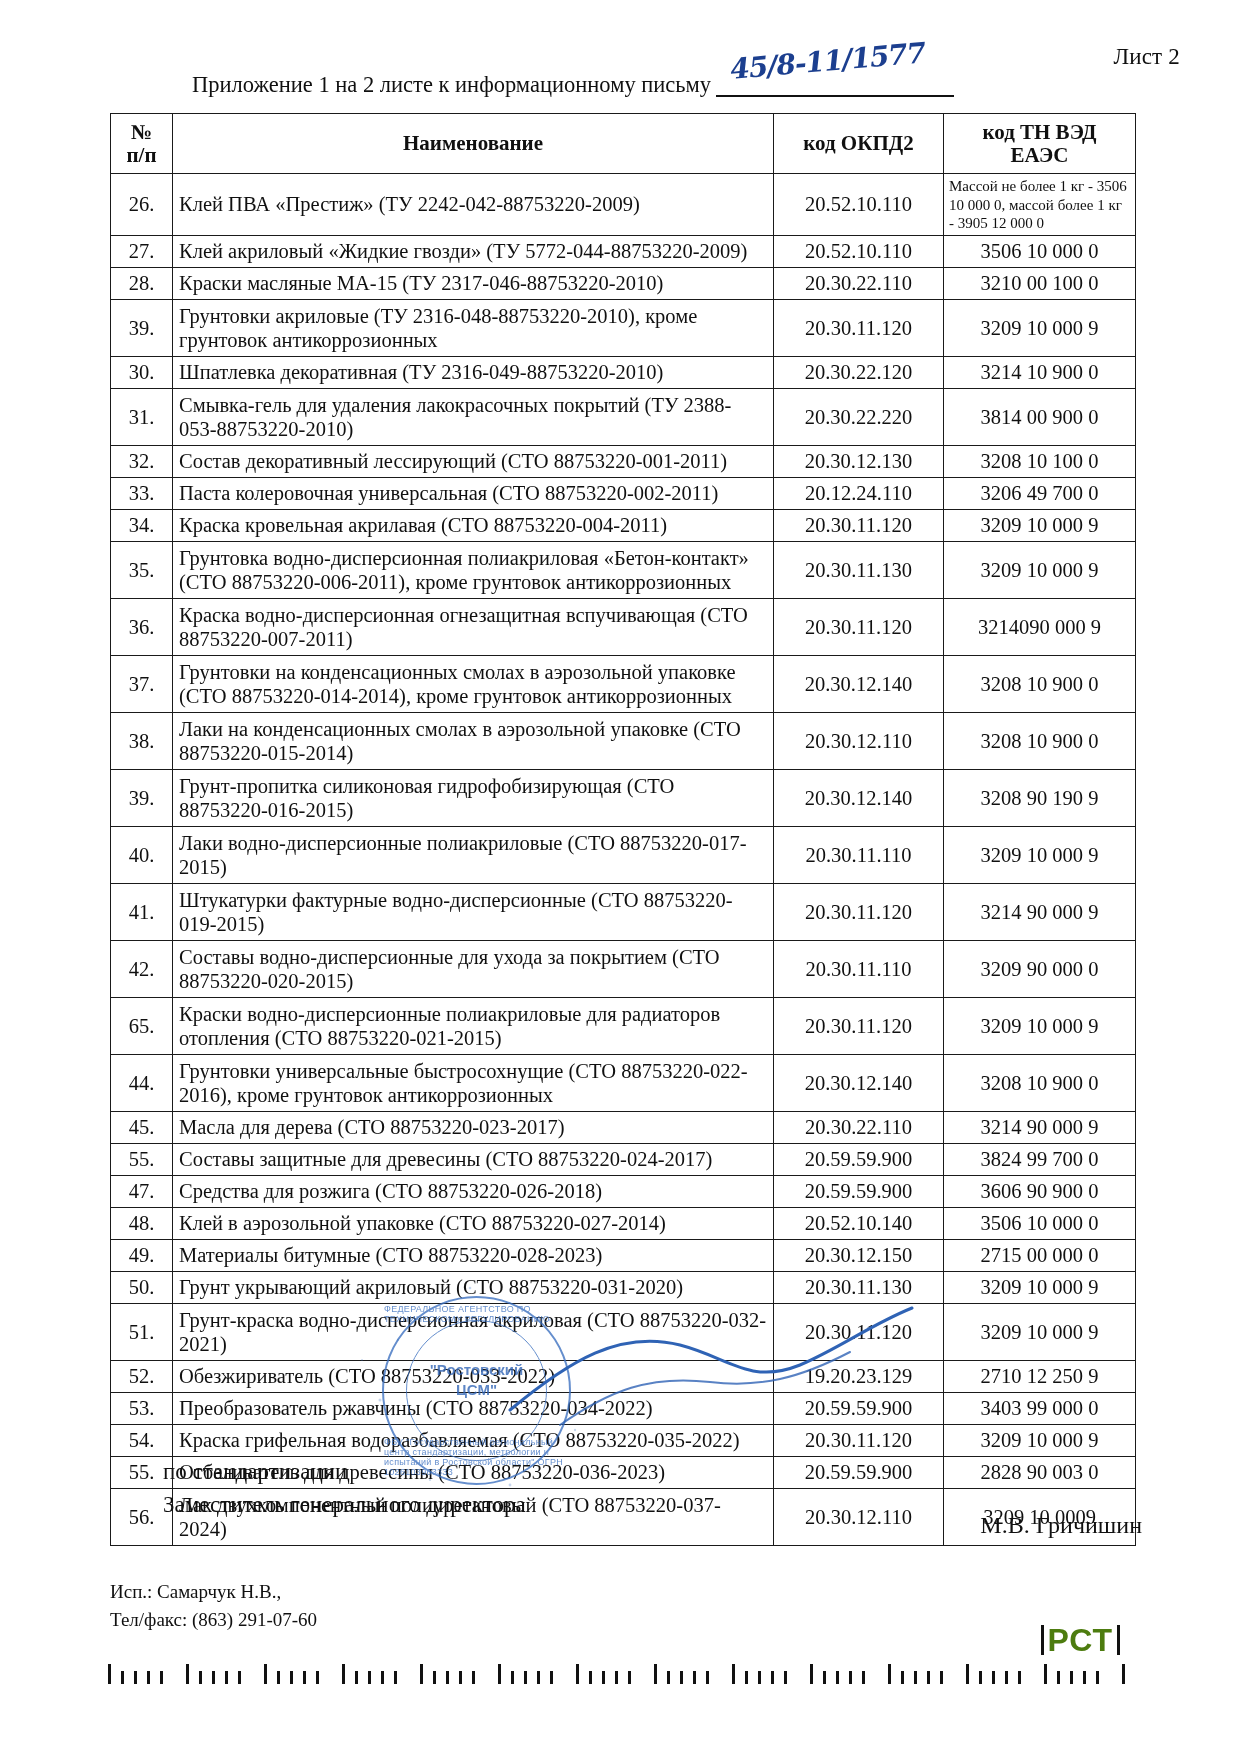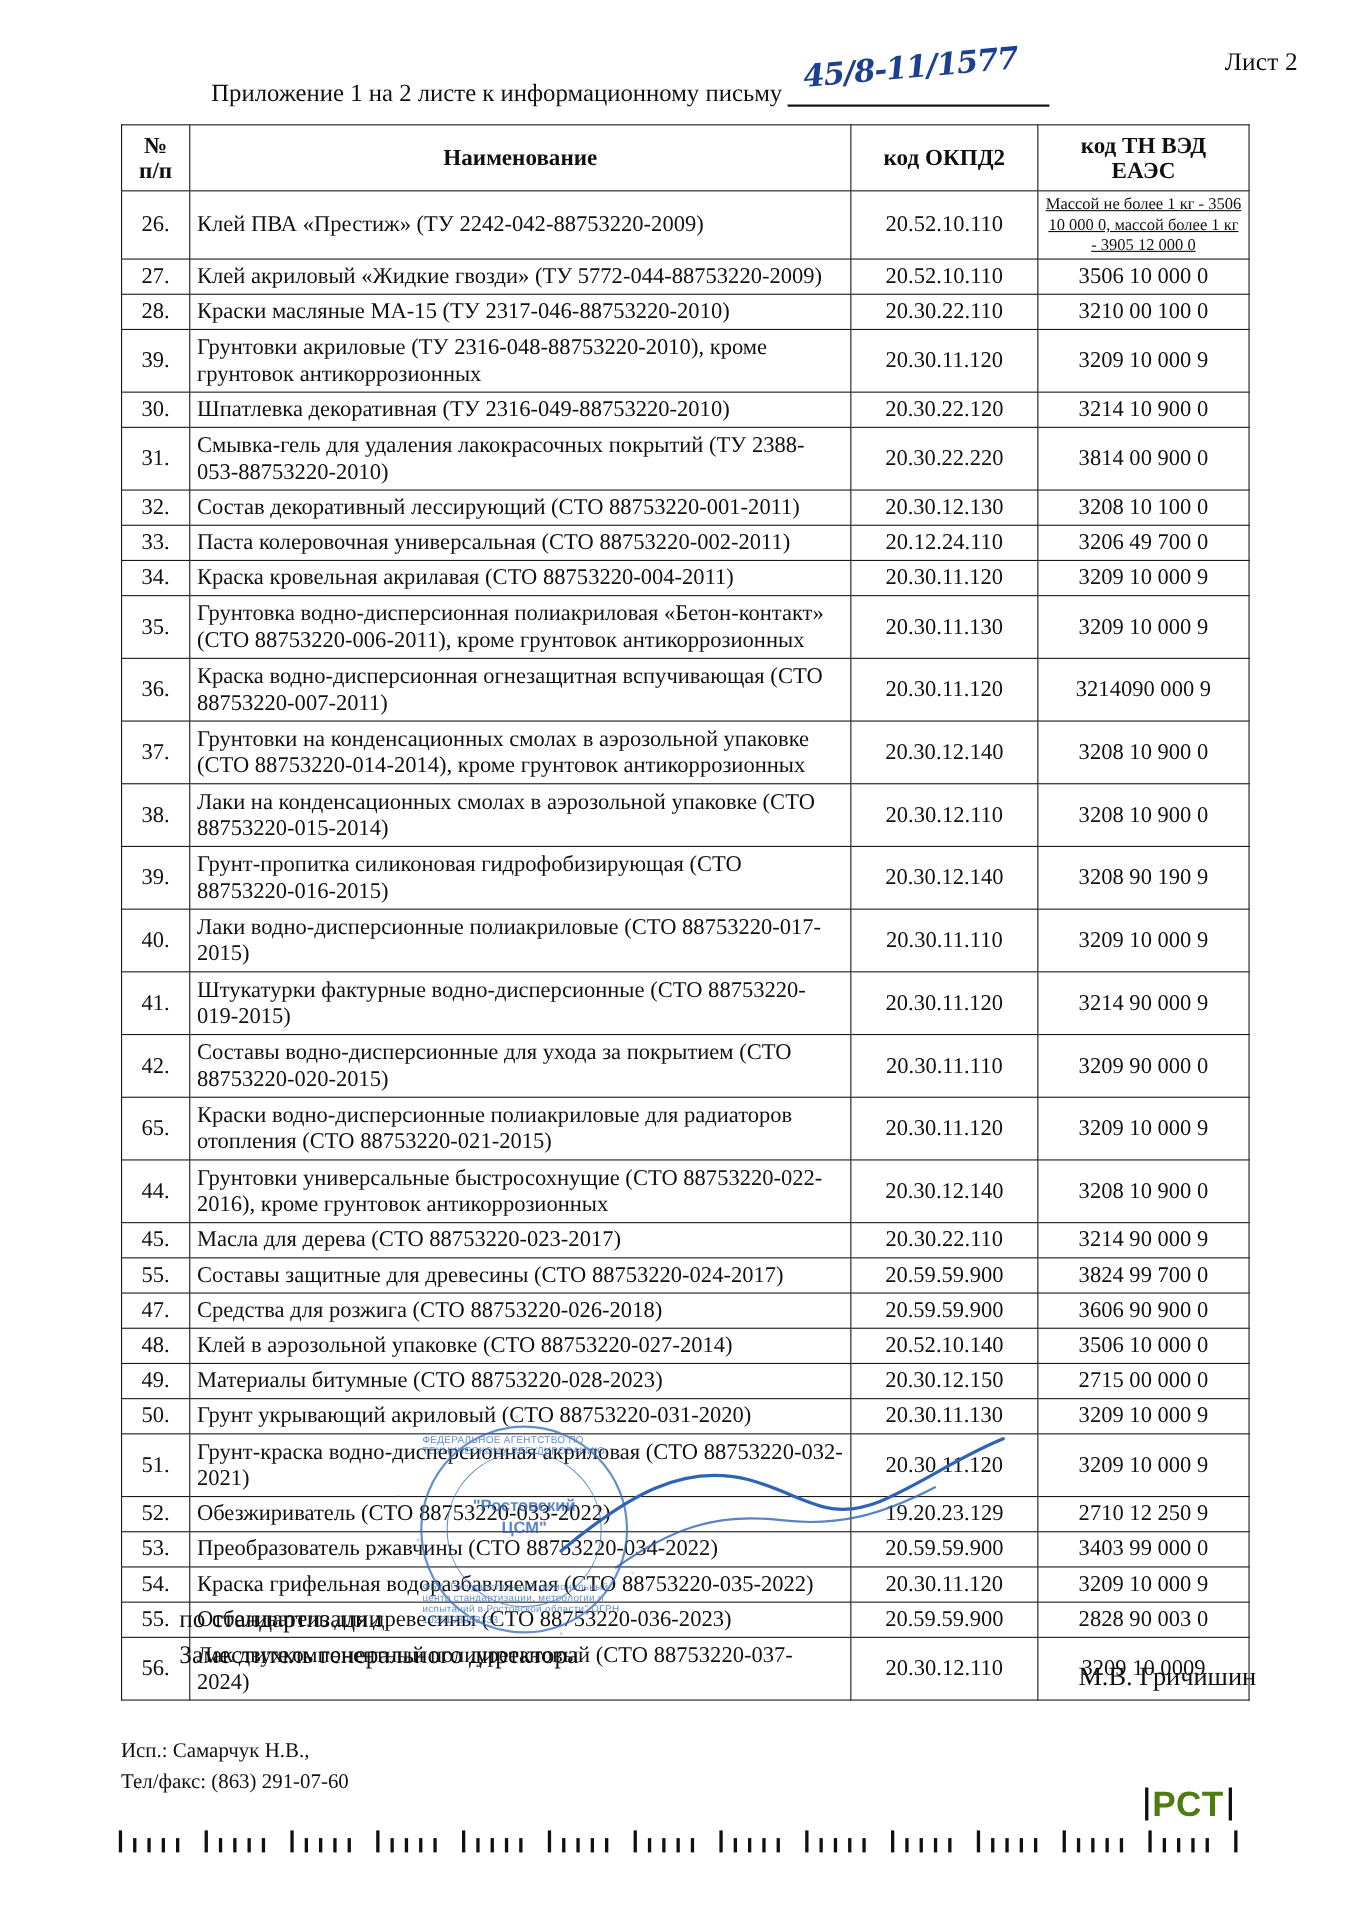--- a/index.html
+++ b/index.html
@@ -97,24 +97,23 @@
     vertical-align: middle;
   }
   td.okpd, td.tnved {
     text-align: center;
     font-size: 20.5px;
     white-space: nowrap;
   }
   td.tnved.small {
     font-size: 15px;
     line-height: 1.22;
-    text-align: center;
+    text-align: left;
     white-space: normal;
     padding: 3px 5px;
-    text-decoration: underline;
   }
   tr.tall td { height: 52px; }
   tr.short td { height: 27px; }
 
   
   .sign-left {
     position: absolute;
     left: 163px;
     top: 1455px;
     font-size: 23px;

